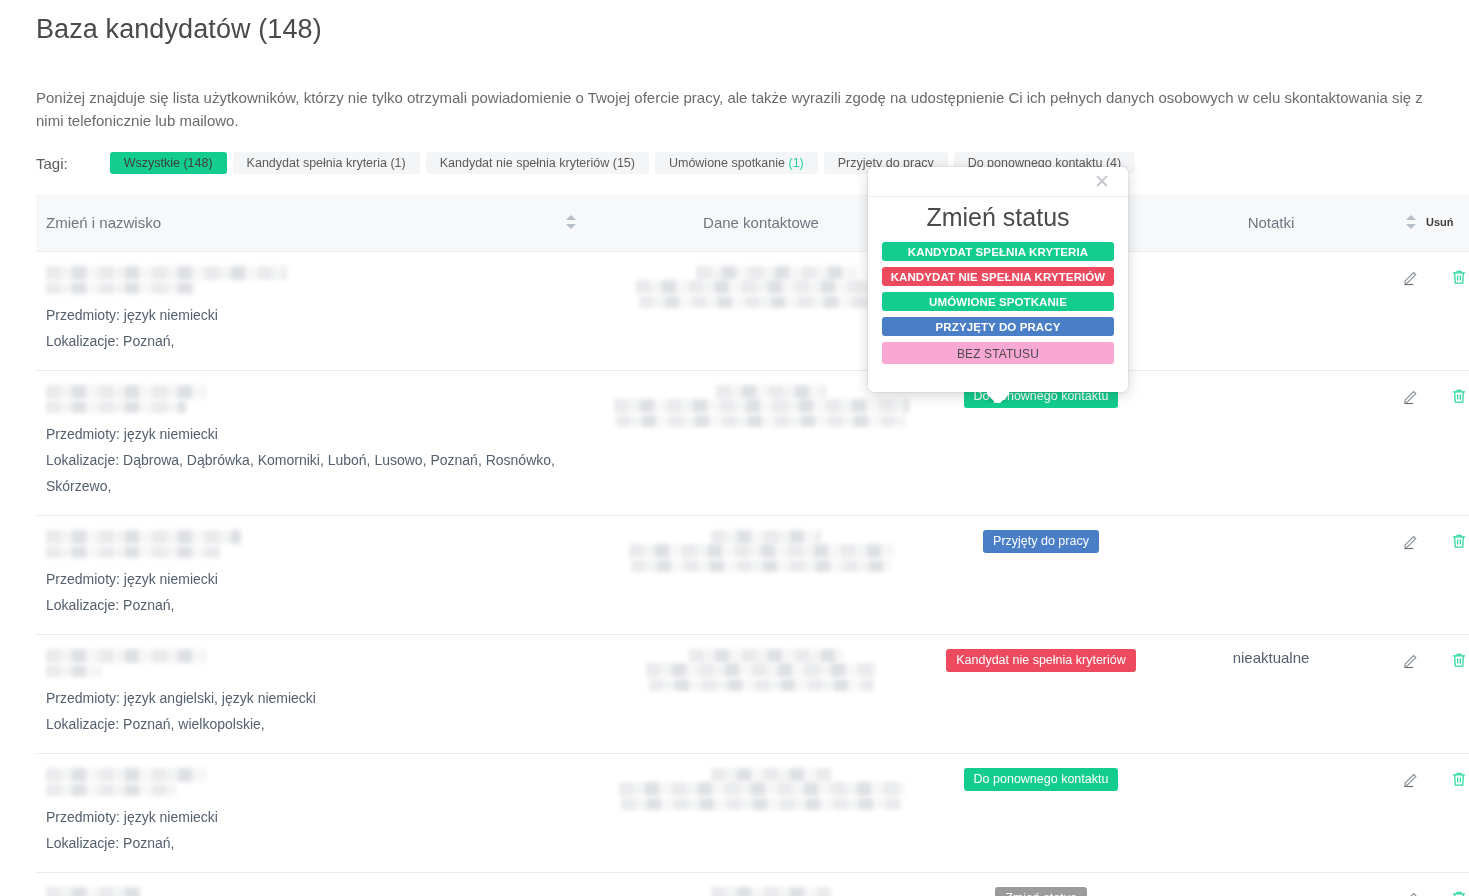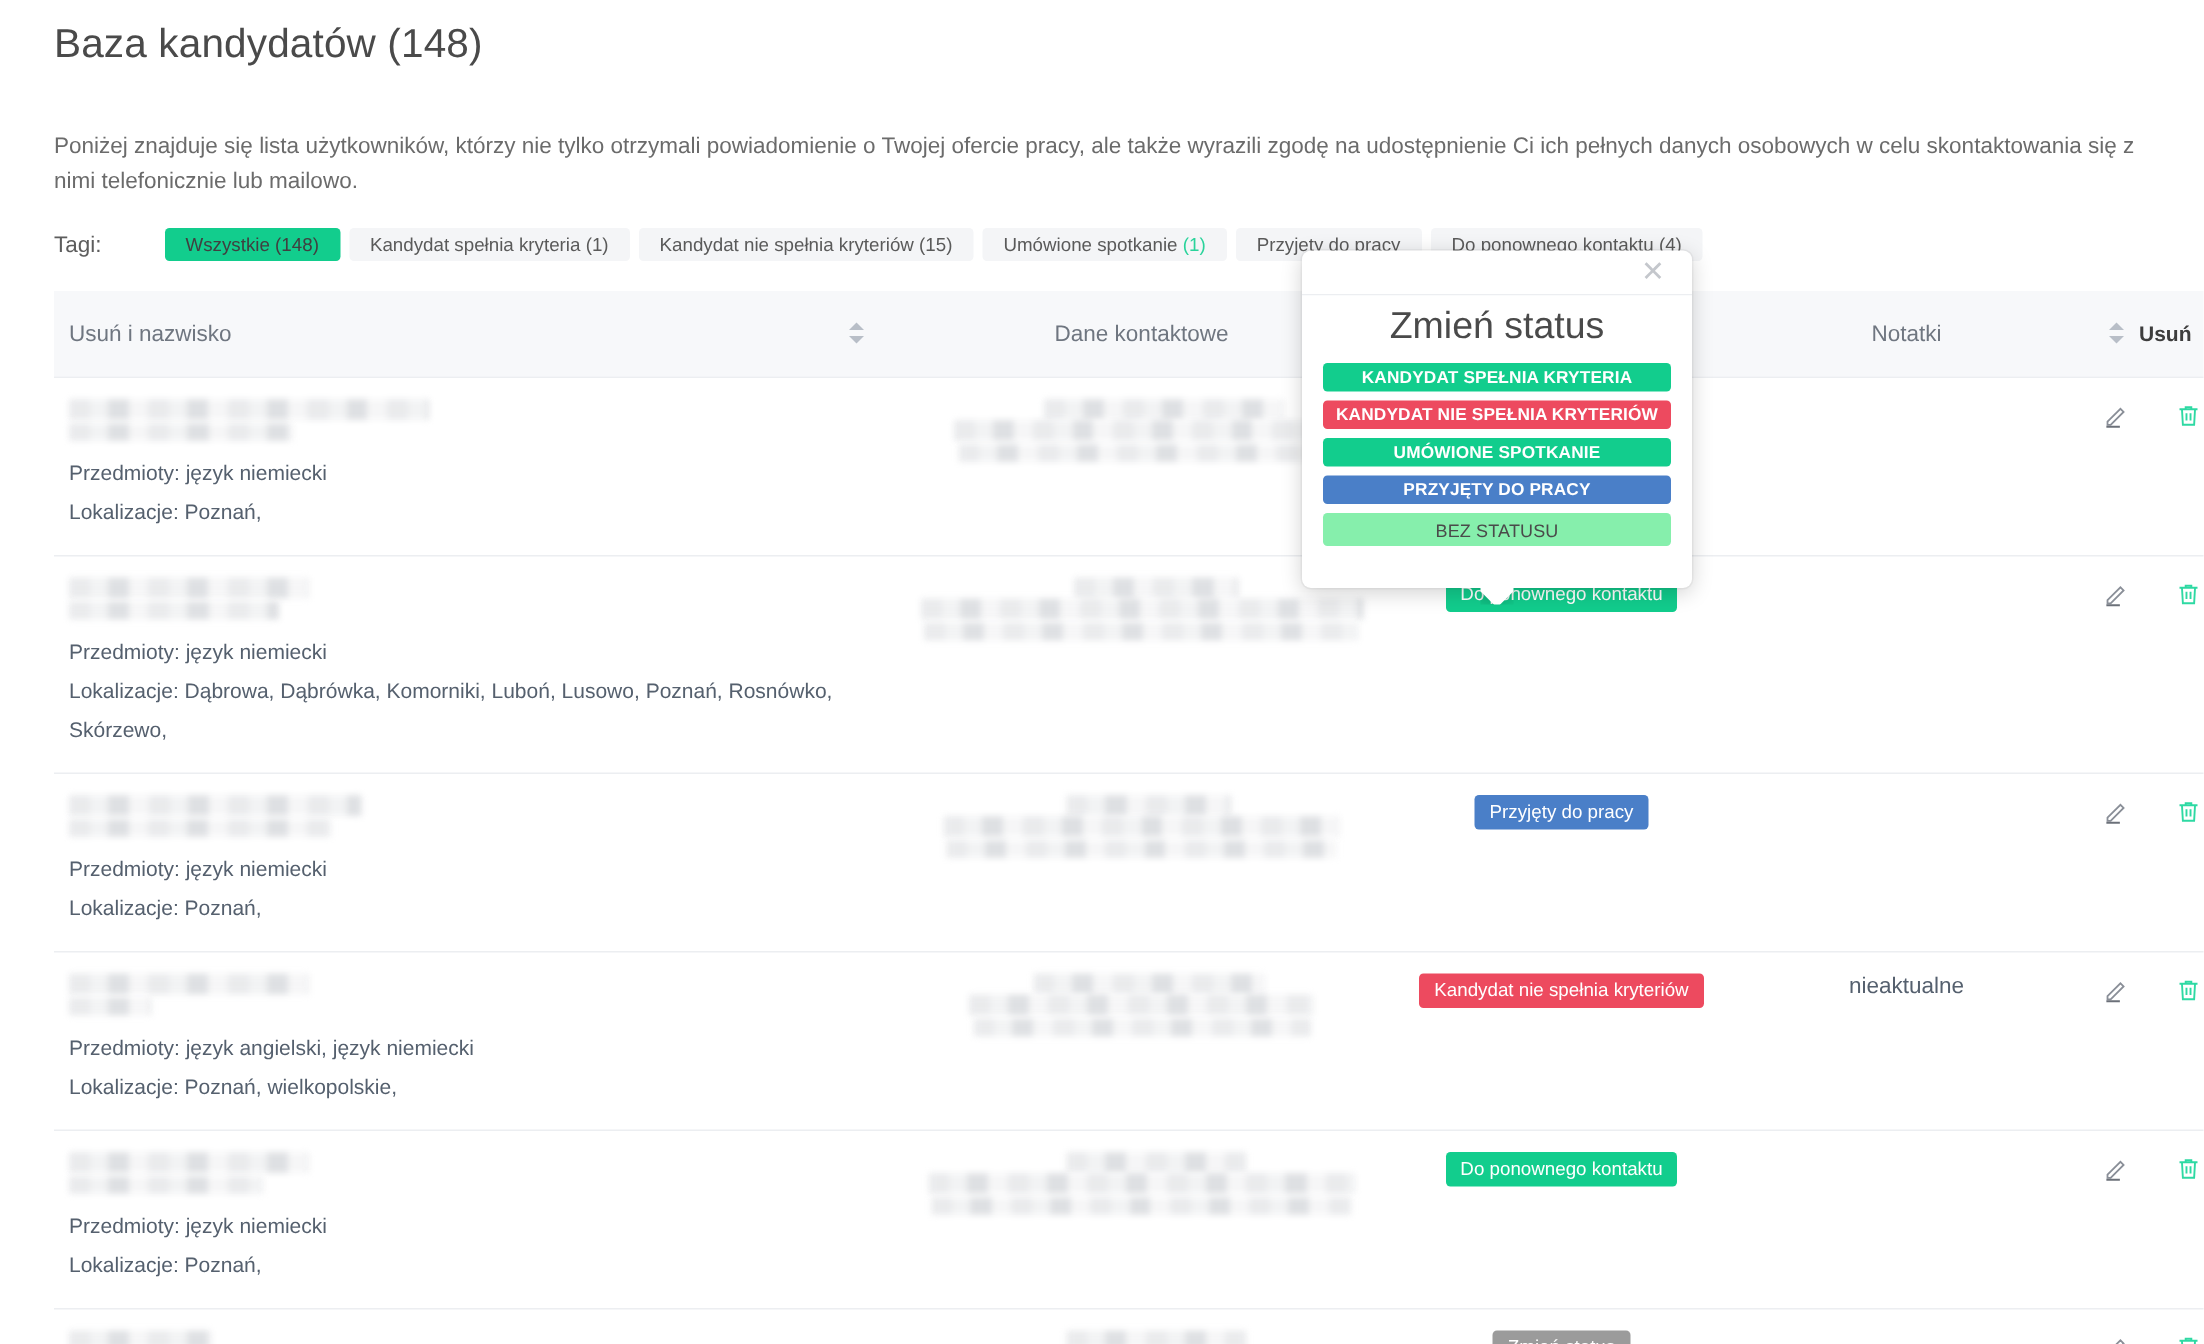--- a/index.html
+++ b/index.html
@@ -109,21 +109,21 @@
   .sort-icon::before, .sort-icon::after {
     content: "";
     position: absolute;
     left: 0;
     border-left: 5px solid transparent;
     border-right: 5px solid transparent;
   }
   .sort-icon::before { top: 1px;  border-bottom: 5px solid #b8bec7; }
   .sort-icon::after  { bottom: 1px; border-top: 5px solid #b8bec7; }
 
-  .usun-head { font-weight: bold; color: #3d3d3d; font-size: 14px; }
+  .usun-head { font-weight: bold; color: #3d3d3d; font-size: 11px; }
 
   table.candidates tbody td {
     border-bottom: 1px solid #eceef1;
     vertical-align: top;
     padding: 14px 10px 16px 10px;
     font-size: 14px;
     color: #55606e;
   }
   td.c-name { padding-left: 8px; }
   td.c-contact, td.c-status, td.c-notes { text-align: center; }
@@ -226,21 +226,21 @@
     font-family: inherit;
     height: 19px;
     line-height: 19px;
     margin-bottom: 6px;
     cursor: pointer;
     text-align: center;
   }
   .popup-opt.green { background: #12cd8d; }
   .popup-opt.red   { background: #ed4a5f; }
   .popup-opt.blue  { background: #4a7fc8; }
-  .popup-opt.none  { background: #86efac; color: #4a4a4a; font-weight: normal; font-size: 12px; height: 22px; line-height: 22px; margin-bottom: 0;}
+  .popup-opt.none  { background: #f9a8d4; color: #4a4a4a; font-weight: normal; font-size: 12px; height: 22px; line-height: 22px; margin-bottom: 0;}
   .popup-arrow {
     position: absolute;
     left: 119px;
     bottom: -11px;
     width: 22px; height: 11px;
     overflow: hidden;
   }
   .popup-arrow::after {
     content: "";
     position: absolute;
@@ -269,21 +269,21 @@
     <button class="tag-btn"><span>Umówione spotkanie</span> <span class="cnt-hl">(1)</span></button>
     <button class="tag-btn">Przyjety do pracy</button>
     <button class="tag-btn">Do ponownego kontaktu (4)</button>
   </div>
 
   <table class="candidates">
     <thead>
       <tr>
         <th class="col-name">
           <div class="th-name-wrap">
-            <span>Usuń i nazwisko</span>
+            <span>Zmień i nazwisko</span>
             <span class="sort-icon"></span>
           </div>
         </th>
         <th class="col-contact">
           <span>Dane kontaktowe</span>
         </th>
         <th class="col-status"></th>
         <th class="col-notes">
           <span>Notatki</span>
         </th>

